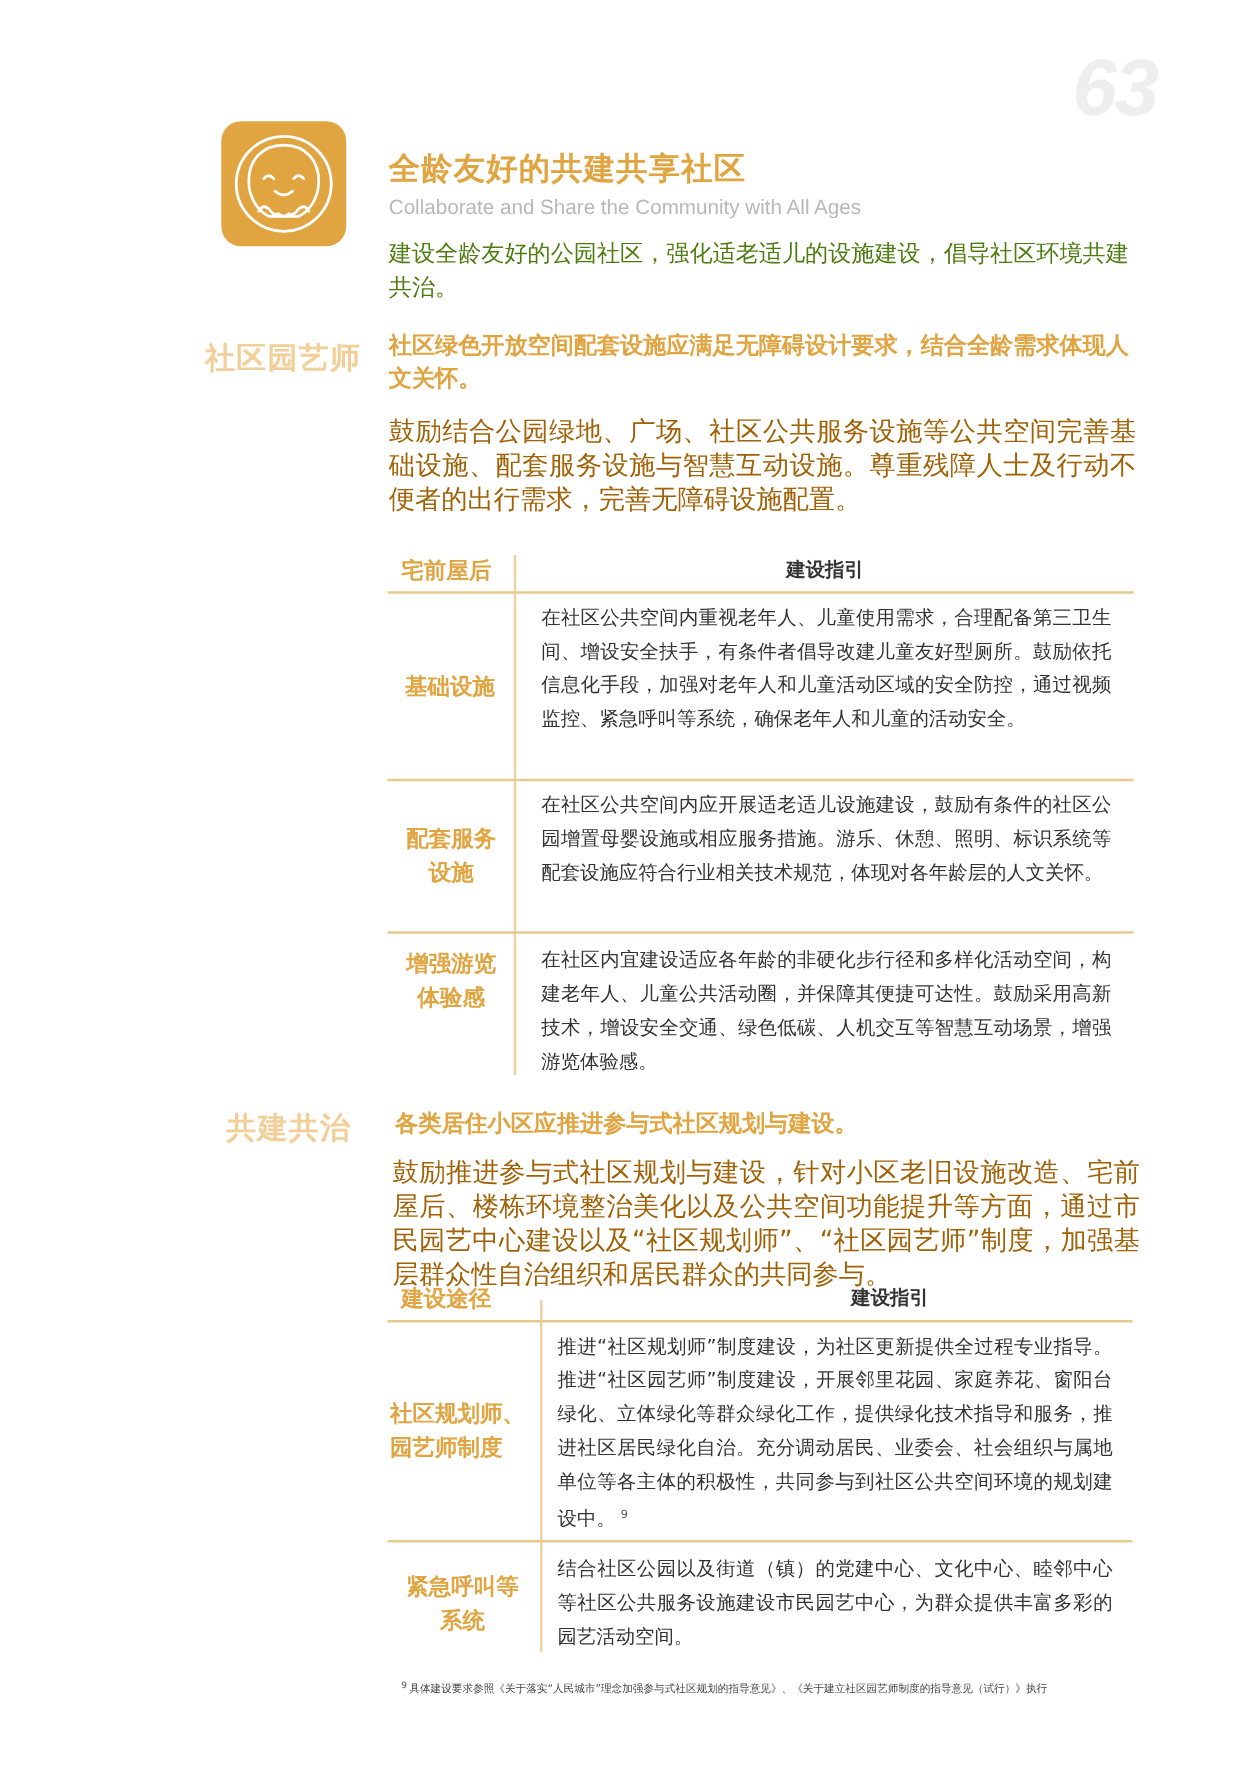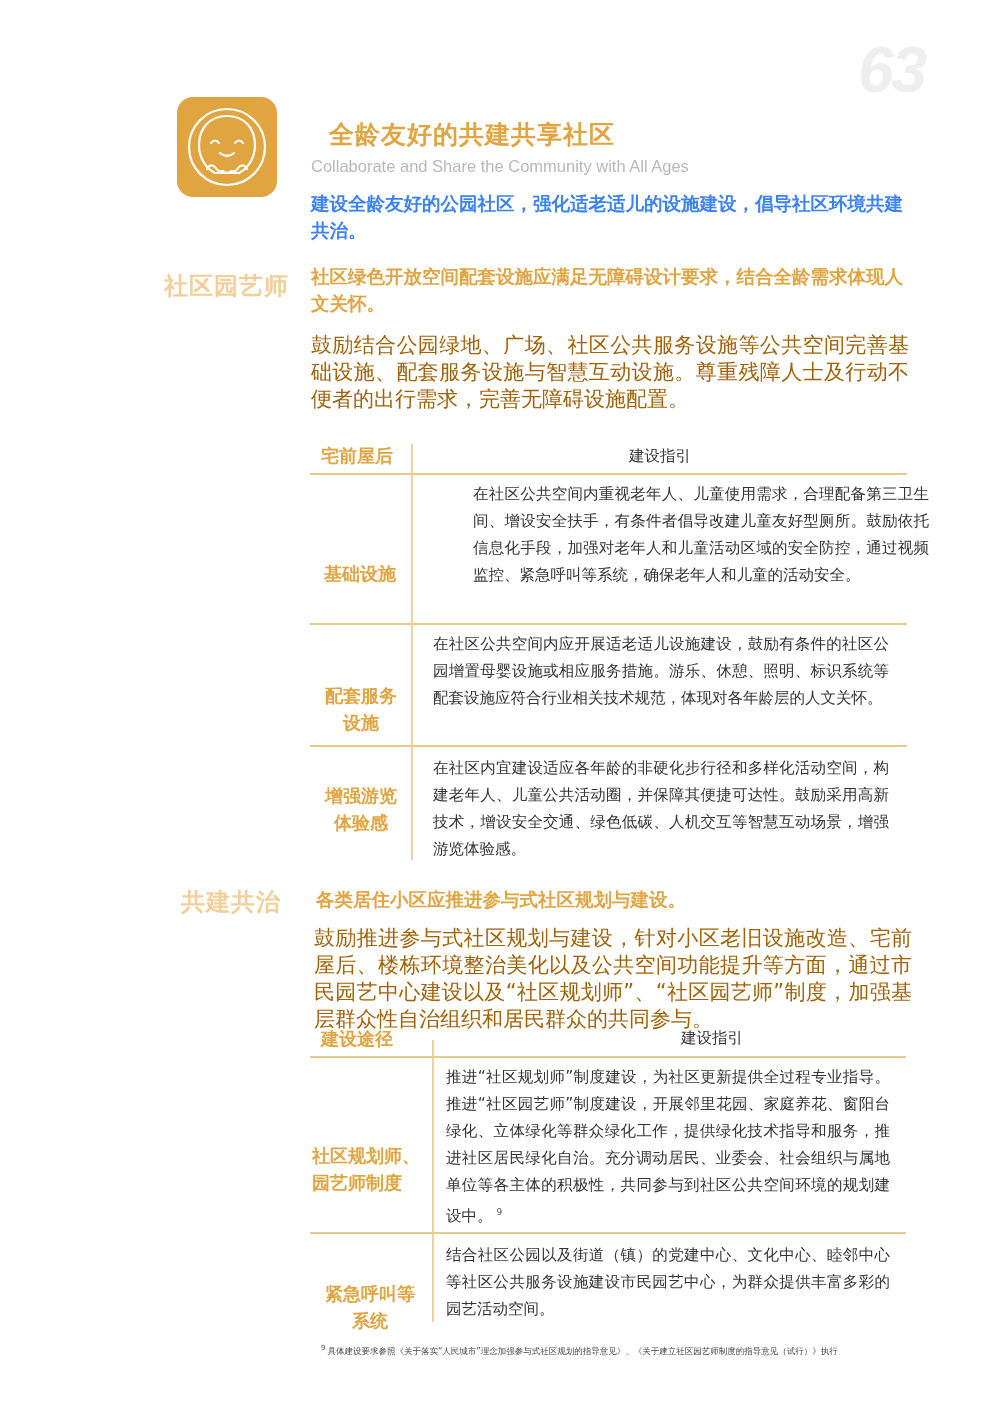--- a/index.html
+++ b/index.html
@@ -6,43 +6,43 @@
   body { width: 1000px; height: 1414px; position: relative; overflow: hidden;
          font-family: "DejaVu Sans", "Liberation Sans", sans-serif; color: #333333; }
   .abs { position: absolute; }
 
   .page-number { left: 858px; top: 38px; font-family: "Liberation Sans", sans-serif;
     font-size: 64px; font-weight: bold; font-style: italic; color: #eeeeee; letter-spacing: -2px; line-height: 1; }
 
   .chapter-icon { left: 177px; top: 97px; width: 100px; height: 100px; border-radius: 16px; background: #e0a441; }
   .chapter-icon svg { width: 100px; height: 100px; display: block; }
 
-  .chapter-title { left: 329px; top: 118px; font-size: 25px; font-weight: bold; color: #e0a441; letter-spacing: 1px; }
+  .chapter-title { left: 311px; top: 118px; font-size: 25px; font-weight: bold; color: #e0a441; letter-spacing: 1px; }
   .chapter-subtitle { left: 311px; top: 157px; font-family: "Liberation Sans", sans-serif; font-size: 16.5px; color: #b8b8b8; }
-  .chapter-lead { left: 311px; top: 190px; width: 600px; font-size: 18.5px; font-weight: bold; color: #3b82f6; line-height: 27px; }
+  .chapter-lead { left: 311px; top: 190px; width: 600px; font-size: 18.5px; font-weight: normal; color: #4d7c0f; line-height: 27px; }
 
   .side-heading { font-size: 24px; color: #f2cf98; font-weight: bold; letter-spacing: 1px; }
   .sec1-side { left: 164px; top: 270px; }
   .sec2-side { left: 181px; top: 886px; }
 
   .sec-lead { font-size: 18.5px; font-weight: bold; color: #e0a441; line-height: 27px; }
   .sec1-lead { left: 311px; top: 263px; width: 600px; }
   .sec2-lead { left: 316px; top: 886px; width: 600px; }
 
   .body-text { font-size: 21px; color: #a16207; line-height: 27px; text-align: justify; }
   .sec1-body { left: 311px; top: 332px; width: 598px; }
   .sec2-body { left: 314px; top: 925px; width: 598px; }
 
   .tbl-line-h { height: 1.5px; background: #e8c98e; }
   .tbl-line-v { width: 1.5px; background: #ead3a6; }
 
   .th-left { font-size: 18px; font-weight: bold; color: #e0a441; }
-  .th-right { font-size: 15.5px; color: #333333; text-align: center; }
+  .th-right { font-size: 15.5px; color: #333333; text-align: center; font-weight: bold; }
 
-  .cell-label { font-size: 18px; font-weight: bold; color: #e0a441; text-align: center; line-height: 27px; margin-top: 24px; }
+  .cell-label { font-size: 18px; font-weight: bold; color: #e0a441; text-align: center; line-height: 27px; }
   .cell-text { font-size: 15.5px; color: #333333; line-height: 27px; text-align: justify; }
 
   .sup { font-size: 9px; vertical-align: super; color: #555555; margin-left: 4px; }
 
   .footnote { left: 321px; top: 1344px; font-size: 8.5px; color: #444444; white-space: nowrap; }
   .footnote .sup { font-size: 7px; margin-left: 0; margin-right: 2px; }
 </style>
 </head>
 <body>
 
@@ -68,21 +68,21 @@
 <div class="abs body-text sec1-body">鼓励结合公园绿地、广场、社区公共服务设施等公共空间完善基础设施、配套服务设施与智慧互动设施。尊重残障人士及行动不便者的出行需求，完善无障碍设施配置。</div>
 
 <div>
   <div class="abs th-left" style="left:321px; top:444px;">宅前屋后</div>
   <div class="abs th-right" style="left:413px; top:446px; width:494px;">建设指引</div>
   <div class="abs tbl-line-v" style="left:411px; top:444px; height:416px;"></div>
   <div class="abs tbl-line-h" style="left:310px; top:473px; width:597px;"></div>
 
   <div>
     <div class="abs cell-label" style="left:310px; top:536px; width:100px;">基础设施</div>
-    <div class="abs cell-text" style="left:433px; top:481px; width:456px;margin-left:40px;">在社区公共空间内重视老年人、儿童使用需求，合理配备第三卫生间、增设安全扶手，有条件者倡导改建儿童友好型厕所。鼓励依托信息化手段，加强对老年人和儿童活动区域的安全防控，通过视频监控、紧急呼叫等系统，确保老年人和儿童的活动安全。</div>
+    <div class="abs cell-text" style="left:433px; top:481px; width:456px;">在社区公共空间内重视老年人、儿童使用需求，合理配备第三卫生间、增设安全扶手，有条件者倡导改建儿童友好型厕所。鼓励依托信息化手段，加强对老年人和儿童活动区域的安全防控，通过视频监控、紧急呼叫等系统，确保老年人和儿童的活动安全。</div>
   </div>
   <div class="abs tbl-line-h" style="left:310px; top:623px; width:597px;"></div>
 
   <div>
     <div class="abs cell-label" style="left:320px; top:658px; width:82px;">配套服务设施</div>
     <div class="abs cell-text" style="left:433px; top:631px; width:456px;">在社区公共空间内应开展适老适儿设施建设，鼓励有条件的社区公园增置母婴设施或相应服务措施。游乐、休憩、照明、标识系统等配套设施应符合行业相关技术规范，体现对各年龄层的人文关怀。</div>
   </div>
   <div class="abs tbl-line-h" style="left:310px; top:745px; width:597px;"></div>
 
   <div>

